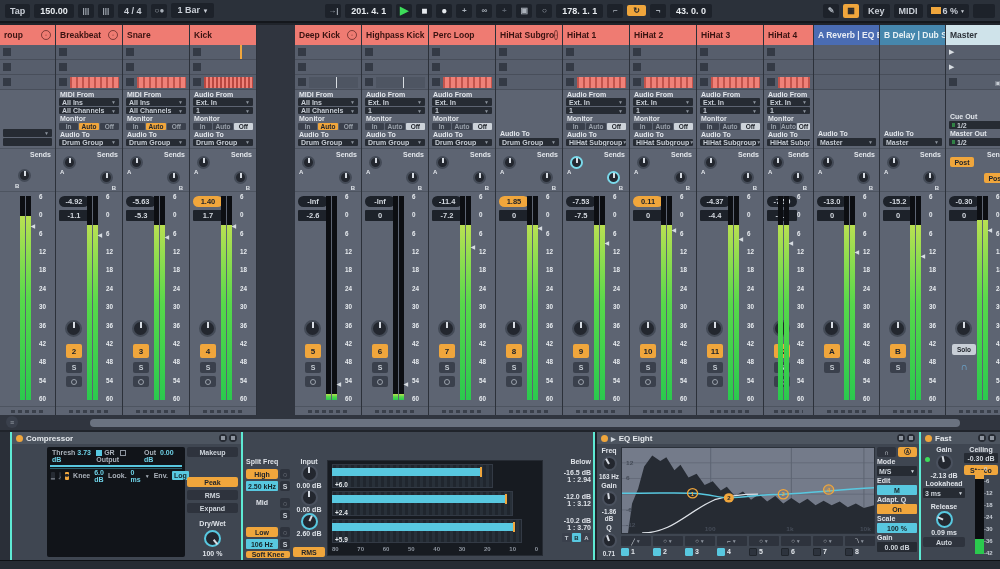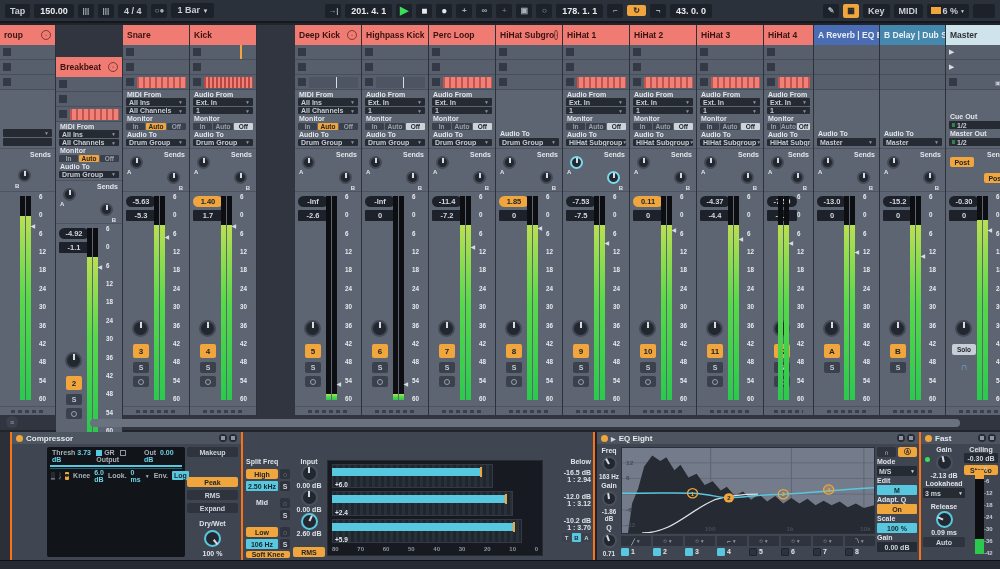--- a/index.html
+++ b/index.html
@@ -88,21 +88,21 @@
   #rail{width:25px;flex:0 0 auto;background:#272c34;position:relative;height:405px;}
   .rail-ic{position:absolute;left:4px;width:16px;height:12px;border-radius:3px;background:#1d222a;color:#aab1ba;
     font-size:8px;display:flex;align-items:center;justify-content:center;}
   .rail-ic.orange{background:#f0a63c;color:#20242b;}
   #vscroll{position:absolute;left:8px;top:44px;width:8px;height:250px;background:#6a7280;border-radius:4px;}
   .tgl{position:absolute;left:5px;width:14px;height:14px;border-radius:50%;background:#3d434f;color:#aab1ba;
     font-size:6px;font-weight:bold;display:flex;align-items:center;justify-content:center;}
   .tgl.on{background:#f0a63c;color:#20242b;}
   
   #devices{position:absolute;top:432px;left:0;width:1000px;height:128px;background:#1e222a;}
-  .panel{position:absolute;top:0;height:128px;background:#3f4651;border-right:2px solid #f97316;}
+  .panel{position:absolute;top:0;height:128px;background:#3f4651;border-right:2px solid #5eead4;}
   .ptitle{height:12px;background:#4d5560;display:flex;align-items:center;gap:3px;padding:0 4px;
     font-size:8px;font-weight:bold;color:#e6eaee;}
   .ptitle .act{width:7px;height:7px;border-radius:50%;background:#f0a63c;flex:0 0 auto;}
   .ptitle .fold{font-size:6px;color:#cfd5dc;}
   .ptitle .ricons{margin-left:auto;display:flex;gap:2px;}
   .ricon{width:8px;height:8px;border-radius:50%;background:#262b33;position:relative;}
   .ricon::after{content:"";position:absolute;left:2px;top:2px;width:4px;height:4px;background:#8d949e;}
   .pbody{position:absolute;top:12px;left:0;right:0;bottom:0;}
   .dlbl{font-size:7px;font-weight:bold;color:#dfe3e9;text-align:center;}
   .dval{font-size:7px;font-weight:bold;color:#dfe3e9;text-align:center;}
@@ -258,21 +258,21 @@
           <span>48</span>
           <span>54</span>
           <span>60</span>
         </div>
         <div class="fadtri" style="top: 14%;">◀</div>
       </div>
       <div class="grip">
         <i></i>
       </div>
     </div>
-    <div class="strip" style="width: 67px; margin-top: 32px;">
+    <div class="strip" style="width: 67px;">
       <div class="hdr red">
         <span>Breakbeat</span>
         <div class="drop">◦</div>
       </div>
       <div class="cliprow">
         <div class="sq"></div>
       </div>
       <div class="cliprow">
         <div class="sq"></div>
       </div>

